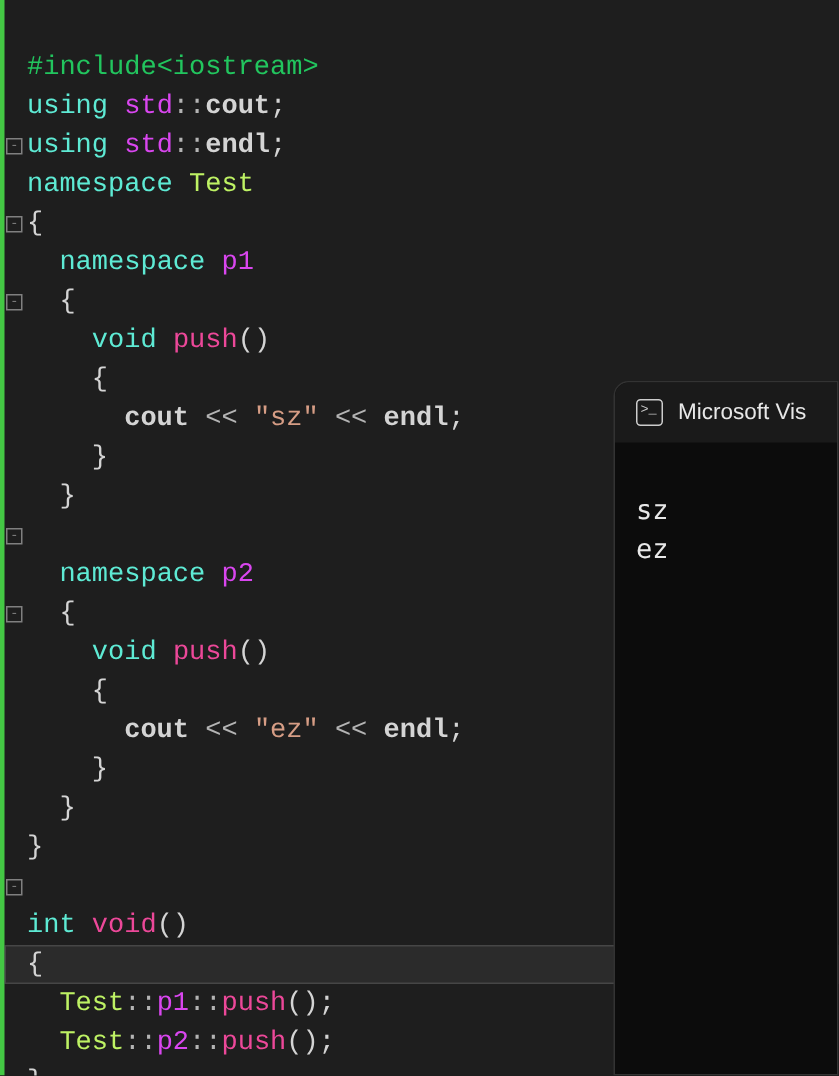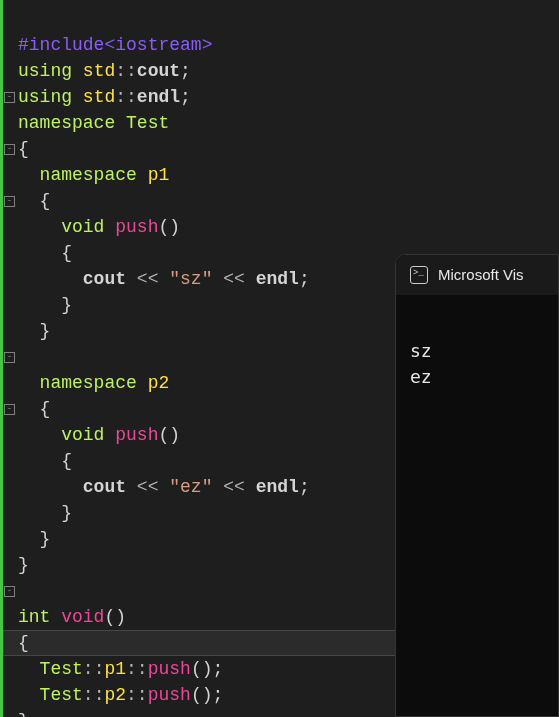--- a/index.html
+++ b/index.html
@@ -41,42 +41,42 @@
   line-height: 9px;
   text-align: center;
   color: #808080;
   cursor: pointer;
 }
 .code-area {
   position: absolute;
   left: 18px; top: 6px;
   right: 0;
 }
-.kw { color: #bef264; }
-.pp { color: #8b5cf6; }
+.kw { color: #5eead4; }
+.pp { color: #22c55e; }
 .id { color: #d4d4d4; font-weight: bold; }
 .str { color: #d69d85; }
 .type { color: #bef264; }
 .punc { color: #d4d4d4; }
 .op { color: #b4b4b4; }
 .func { color: #ec4899; }
-.ns { color: #fde047; }
+.ns { color: #d946ef; }
 .highlight-line {
   position: absolute;
   left: 3px;
   height: 26px;
   width: 556px;
   background: rgba(120,120,120,0.15);
   border: 1px solid rgba(120,120,120,0.35);
 }
 .terminal {
   position: absolute;
   right: 0;
   top: 254px;
-  width: 164px;
+  width: 150px;
   height: 463px;
   background: #0c0c0c;
   border-top-left-radius: 10px;
   border: 1px solid #333;
   overflow: hidden;
 }
 .terminal-titlebar {
   height: 40px;
   display: flex;
   align-items: center;
@@ -98,21 +98,21 @@
   color: #ccc;
   line-height: 9px;
 }
 .terminal-title {
   color: #e8e8e8;
   font-family: 'Segoe UI', sans-serif;
   font-size: 15px;
   white-space: nowrap;
 }
 .terminal-body {
-  padding: 17px 0 0 14px;
+  padding: 7px 0 0 14px;
   color: #e8e8e8;
   font-family: Consolas, monospace;
   font-size: 18px;
   line-height: 26px;
   white-space: pre;
 }
 .term-line { display: block; }
 </style>
 </head>
 <body>

